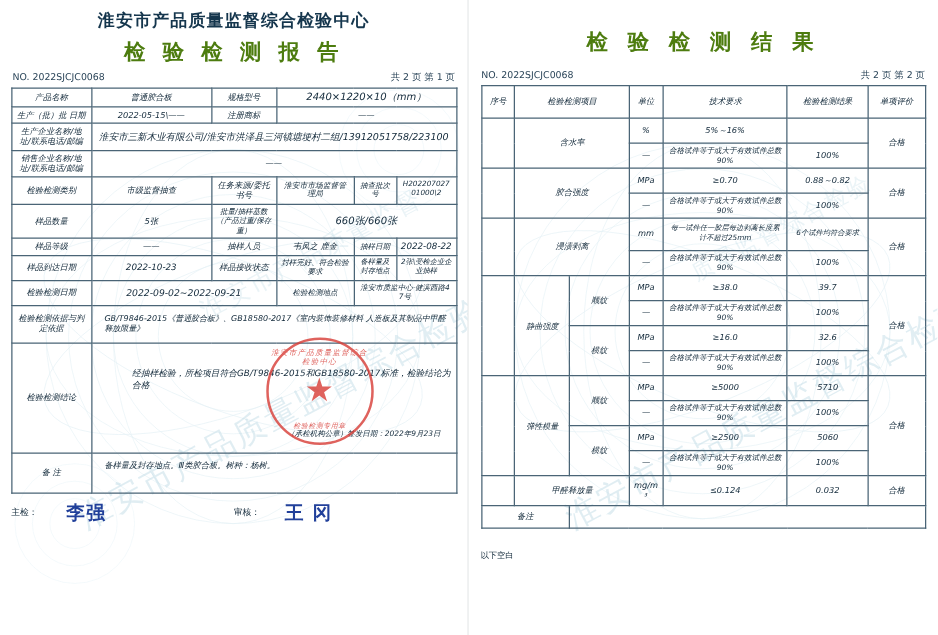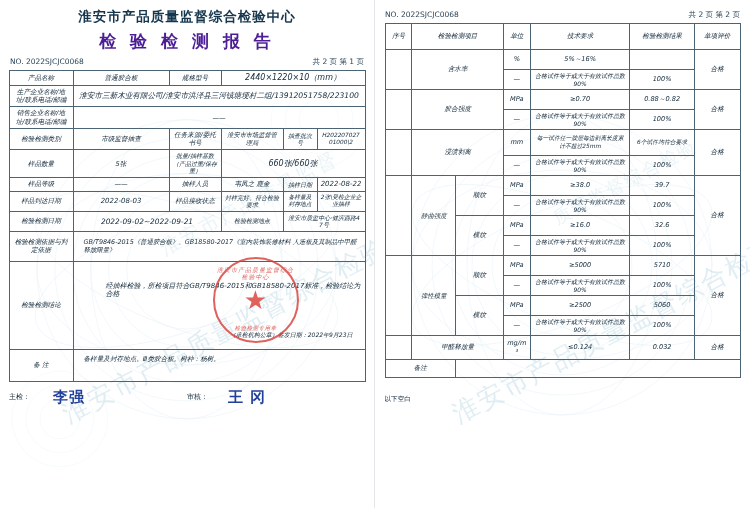--- a/index.html
+++ b/index.html
@@ -43,21 +43,21 @@
     font-family:"DejaVu Sans", sans-serif;
   }
 
   
   .doc-head { position:relative; z-index:3; text-align:center; padding-top:8px; }
   .org-name {
     font-size:13.5px; font-weight:bold; letter-spacing:1px; color:#15364d;
     font-family:"DejaVu Sans", sans-serif;
   }
   .doc-title {
-    font-size:17px; font-weight:bold; letter-spacing:4px; margin-top:4px; color:#4c1d95;
+    font-size:17px; font-weight:bold; letter-spacing:4px; margin-top:4px; color:#4d7c0f;
     font-family:"DejaVu Sans", sans-serif;
   }
   .doc-title.right { font-size:17px; letter-spacing:5px; margin-top:14px; }
   .meta-row {
     display:flex; justify-content:space-between;
     font-size:7.5px; color:#2b4559; padding:4px 10px 3px 10px;
     position:relative; z-index:3;
     font-family:"DejaVu Sans", sans-serif;
   }
 
@@ -195,20 +195,27 @@
           <col style="width:48px">
       </colgroup>
       <tbody>
         <tr>
           <td class="lbl">产品名称</td>
           <td class="val big handwrite">普通胶合板</td>
           <td class="lbl">规格型号</td>
           <td class="val handwrite" colspan="3" style="font-size:8px">2440×1220×10（mm）</td>
         </tr>
         <tr>
+          <td class="lbl">生产（批）批
+日期</td>
+          <td class="val handwrite">2022-05-15\——</td>
+          <td class="lbl">注册商标</td>
+          <td class="val handwrite" colspan="3">——</td>
+        </tr>
+        <tr>
           <td class="lbl">生产企业名称/地址/联系电话/邮编</td>
           <td class="val handwrite" colspan="5" style="font-size:7.6px">淮安市三新木业有限公司/淮安市洪泽县三河镇塘埂村二组/13912051758/223100</td>
         </tr>
         <tr>
           <td class="lbl">销售企业名称/地址/联系电话/邮编</td>
           <td class="val handwrite" colspan="5">——</td>
         </tr>
         <tr class="tall">
           <td class="lbl">检验检测类别</td>
           <td class="val handwrite">市级监督抽查</td>
@@ -226,21 +233,21 @@
         <tr>
           <td class="lbl">样品等级</td>
           <td class="val handwrite">——</td>
           <td class="lbl">抽样人员</td>
           <td class="val handwrite">韦凤之  鹿金</td>
           <td class="lbl" style="font-size:6px">抽样日期</td>
           <td class="val handwrite" style="font-size:7px">2022-08-22</td>
         </tr>
         <tr class="tall">
           <td class="lbl">样品到达日期</td>
-          <td class="val handwrite" style="font-size:7px">2022-08-03</td>
+          <td class="val handwrite" style="font-size:7px">2022-10-23</td>
           <td class="lbl">样品接收状态</td>
           <td class="val" style="font-size:6px">封样完好、符合检验要求</td>
           <td class="lbl" style="font-size:5.8px">备样量及封存地点</td>
           <td class="val" style="font-size:5.8px">2张\受检企业企业抽样</td>
         </tr>
         <tr>
           <td class="lbl">检验检测日期</td>
           <td class="val handwrite" colspan="2" style="font-size:7.4px">2022-09-02~2022-09-21</td>
           <td class="lbl" style="font-size:6px">检验检测地点</td>
           <td class="val" colspan="2" style="font-size:6px">淮安市质监中心·健滨西路47号</td>
@@ -291,20 +298,23 @@
         <circle cx="187" cy="265" r="70"></circle>
         <ellipse cx="187" cy="265" rx="150" ry="95"></ellipse>
         <ellipse cx="187" cy="265" rx="95" ry="150"></ellipse>
         <ellipse cx="187" cy="265" rx="160" ry="58" transform="rotate(22 187 265)"></ellipse>
         <ellipse cx="187" cy="265" rx="160" ry="58" transform="rotate(-22 187 265)"></ellipse>
       </g>
     </svg>
     <div class="wm-text" style="left:55px; top:300px;">淮安市产品质量监督综合检验中心</div>
     <div class="wm-text" style="left:170px; top:170px; font-size:18px; opacity:.3;">质量监督综合检验</div>
 
+    <div class="doc-head">
+      <div class="doc-title right">检 验 检 测 结 果</div>
+    </div>
 
     <div class="meta-row" style="padding-top:10px;">
       <span>NO. 2022SJCJC0068</span>
       <span>共 2 页 第 2 页</span>
     </div>
 
     <table class="form">
       <colgroup>
         <col style="width:26px">
           <col style="width:42px">

